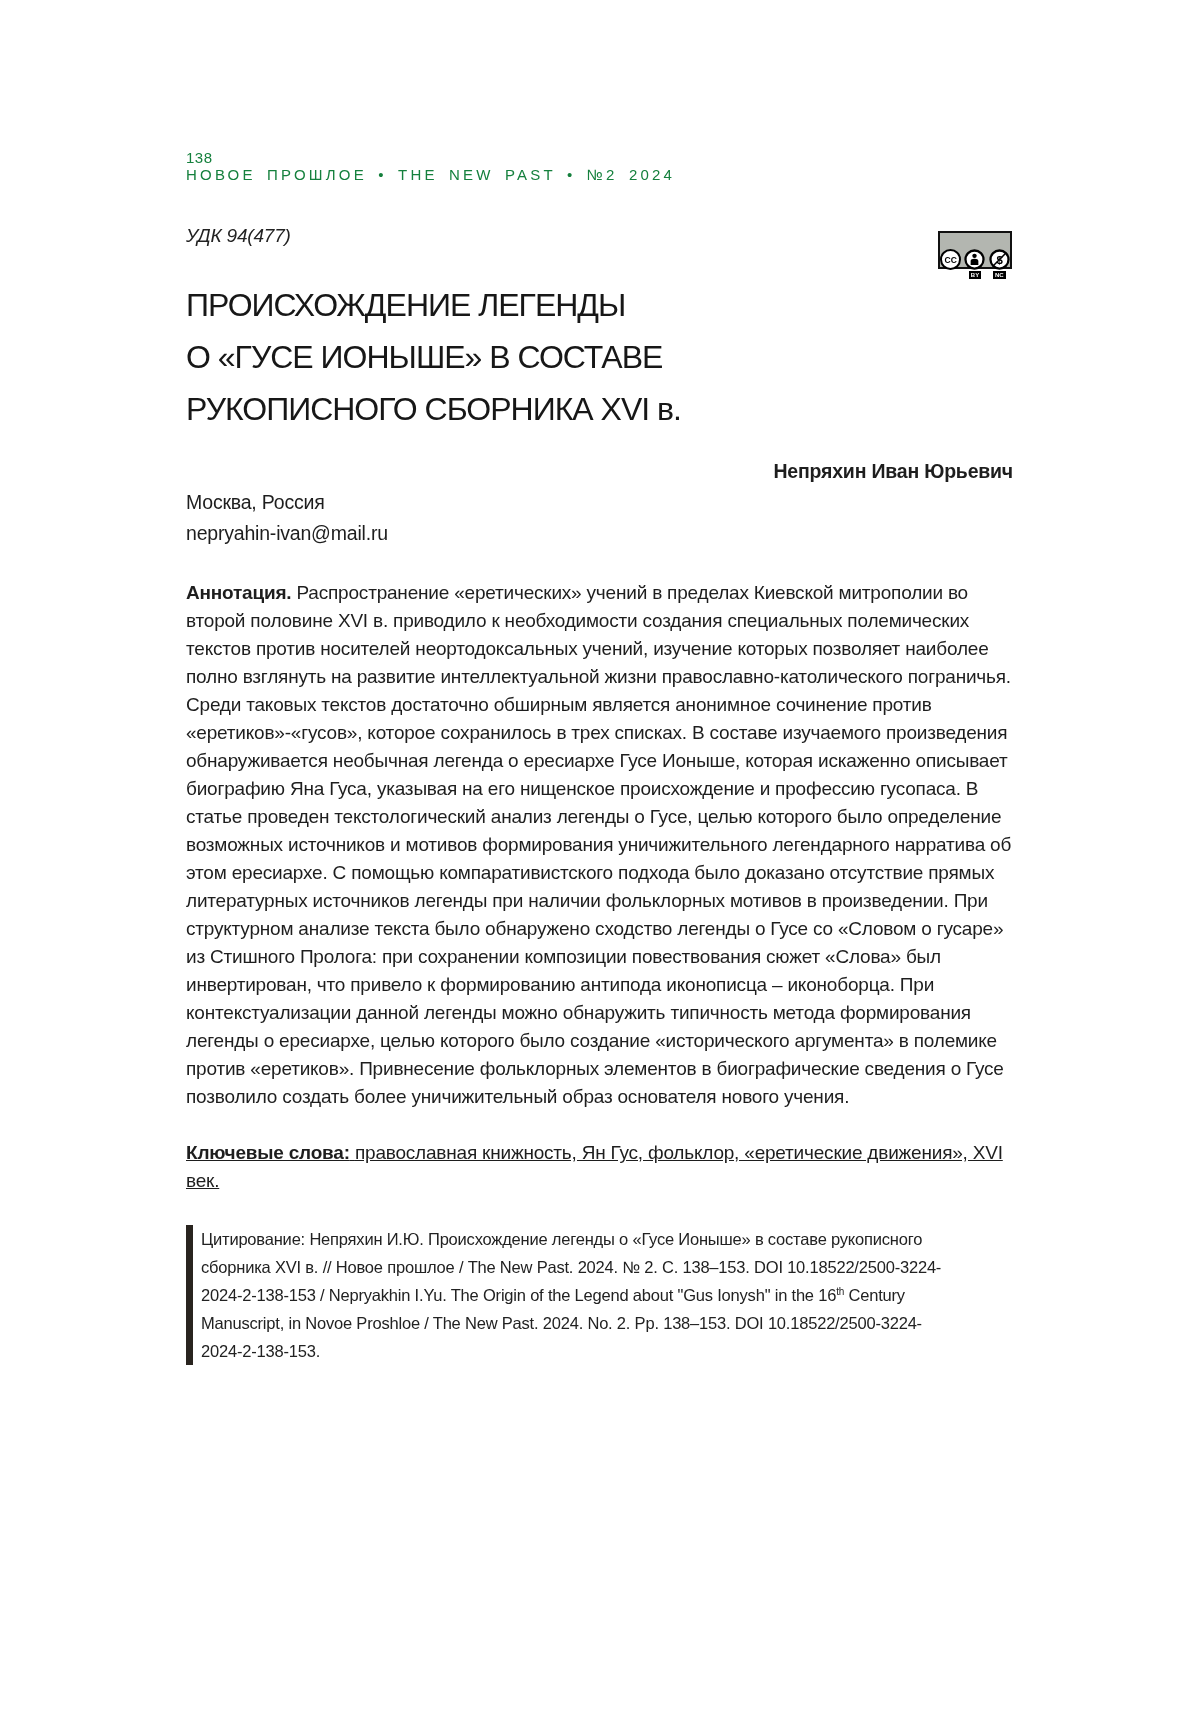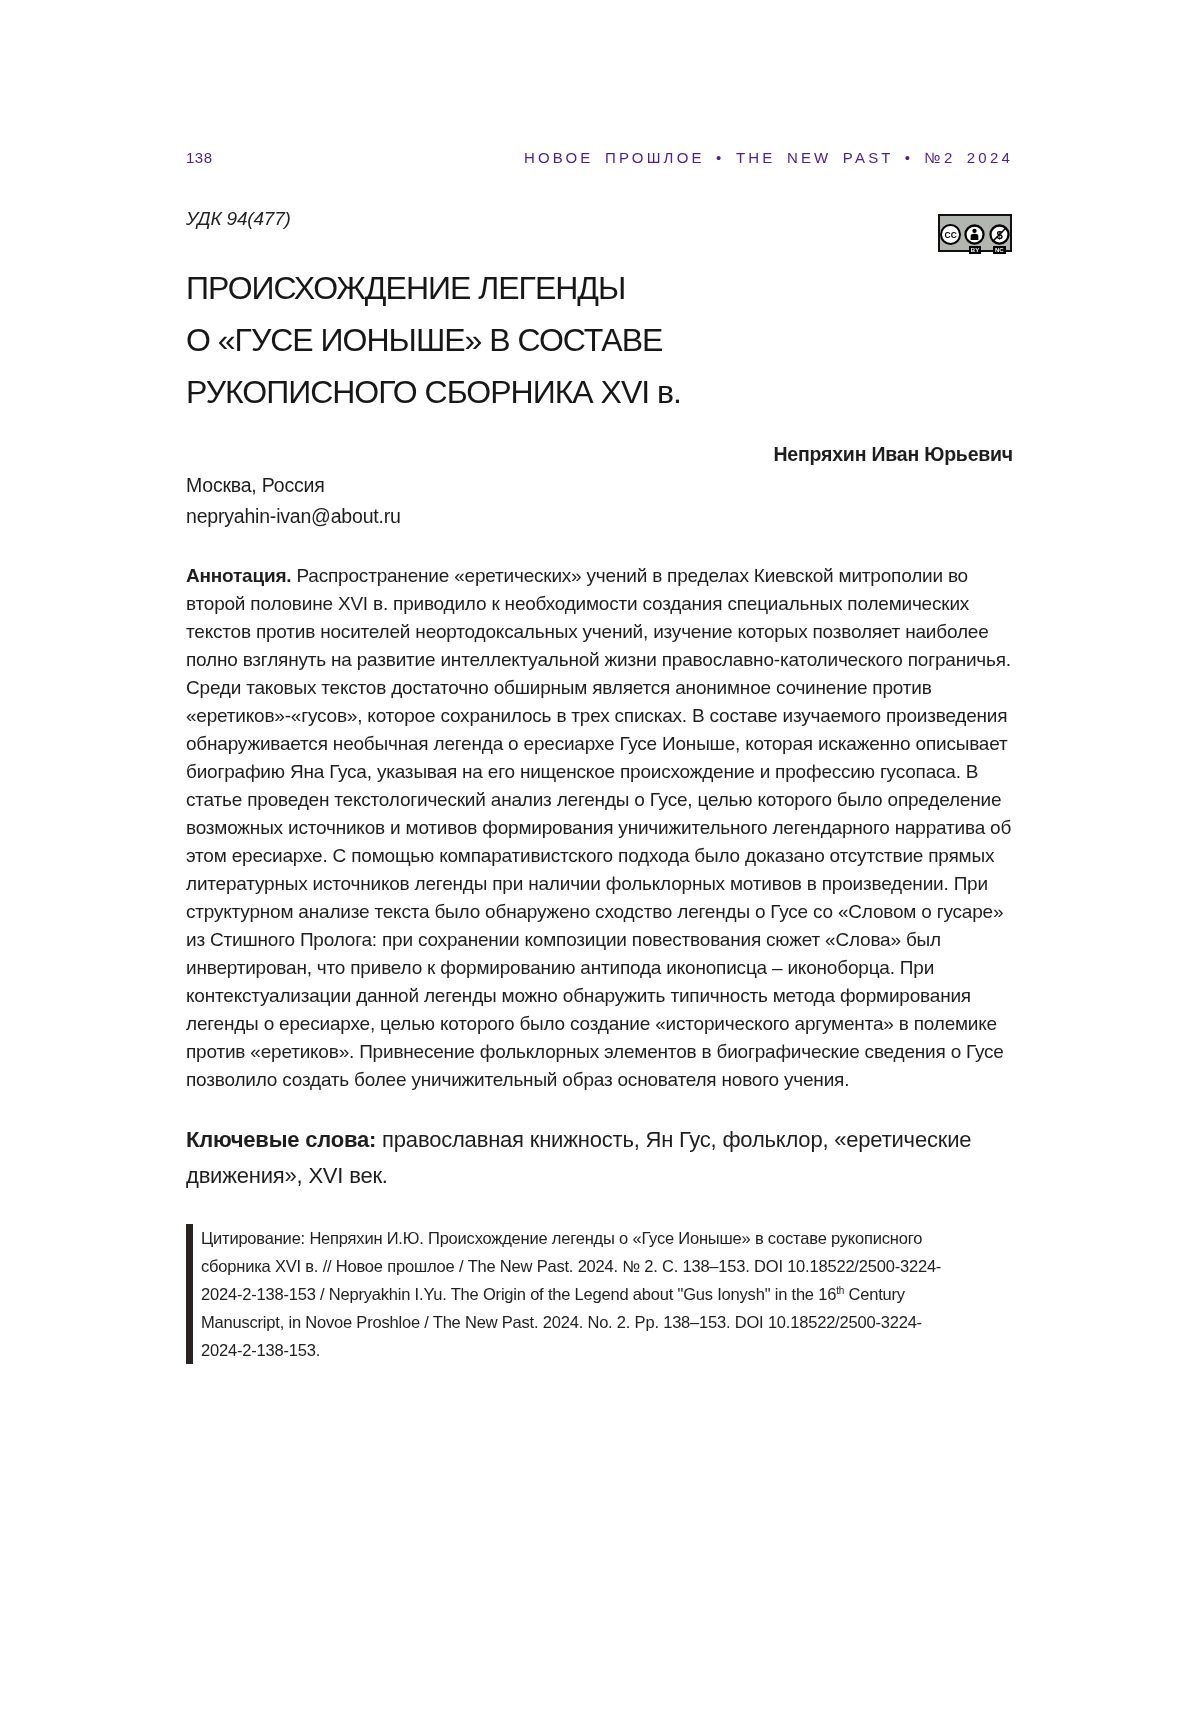--- a/index.html
+++ b/index.html
@@ -9,34 +9,34 @@
     box-sizing:border-box;
     padding:149px 187px 0 186px;
     background:#ffffff;
     font-family:"Liberation Sans", sans-serif;
     color:#1e1e1e;
     letter-spacing:-0.2px;
   }
   
   .header-row{
     display:flex;justify-content:space-between;align-items:baseline;
-    font-size:15px;color:#4c1d95;
+    font-size:15px;color:#15803d;flex-direction:column;
   }
   .page-num{letter-spacing:0.5px;}
   .journal-header{letter-spacing:3.2px;word-spacing:4px;white-space:nowrap;}
   
   .meta-row{position:relative;margin-top:37px;}
   .meta-line{font-style:italic;font-size:19px;line-height:31px;color:#222;}
   
   .cc-badge{
     position:absolute;right:1px;top:11px;
     width:74px;height:38px;box-sizing:border-box;
     background:#b3b6b0;border:2px solid #111;
     display:flex;align-items:flex-start;justify-content:center;gap:3px;
-    padding-top:8px;
+    padding-top:16px;
   }
   .cc-col{display:flex;flex-direction:column;align-items:center;width:22px;}
   .cc-circle{
     width:21px;height:21px;border-radius:50%;
     border:2.5px solid #000;background:#fff;box-sizing:border-box;
     display:flex;align-items:center;justify-content:center;
     font-size:8.5px;font-weight:bold;color:#000;letter-spacing:0;
   }
   .cc-minilabel{
     margin-top:1px;background:#000;color:#fff;
@@ -48,21 +48,21 @@
     margin-top:28px;
     font-size:32px;line-height:52px;font-weight:normal;color:#171717;
     letter-spacing:-1px;white-space:pre-line;
   }
   
   .author-block{margin-top:20px;font-size:19.5px;line-height:31px;color:#1e1e1e;}
   .author-name{font-weight:bold;text-align:right;}
   
   .abstract-para{margin:30px 0 0 0;font-size:19px;line-height:28px;color:#1e1e1e;}
   .run-in-label{font-weight:bold;}
-  .keywords-para{margin:28px 0 0 0;font-size:22px;line-height:36px;color:#1e1e1e;}
+  .keywords-para{margin:28px 0 0 0;font-size:19px;line-height:28px;color:#1e1e1e;text-decoration:underline;}
   
   .citation-block{
     margin-top:30px;margin-left:0;
     border-left:7px solid #29241f;
     padding-left:8px;
     width:745px;box-sizing:content-box;
     font-size:16.5px;line-height:28px;color:#222;
   }
   .citation-text{margin:0;}
   .citation-text sup{font-size:10px;line-height:0;}
@@ -104,21 +104,21 @@
     </div>
   </div>
 
   <h1 class="article-title">ПРОИСХОЖДЕНИЕ ЛЕГЕНДЫ
 О «ГУСЕ ИОНЫШЕ» В СОСТАВЕ
 РУКОПИСНОГО СБОРНИКА XVI в.</h1>
 
   <div class="author-block">
     <div class="author-name">Непряхин Иван Юрьевич</div>
     <div>Москва, Россия</div>
-    <div>nepryahin-ivan@about.ru</div>
+    <div>nepryahin-ivan@mail.ru</div>
   </div>
 
   <p class="abstract-para"><span class="run-in-label">Аннотация.</span> <span>Распространение «еретических» учений в пределах Киевской митрополии во второй половине XVI в. приводило к необходимости создания специальных полемических текстов против носителей неортодоксальных учений, изучение которых позволяет наиболее полно взглянуть на развитие интеллектуальной жизни православно-католического пограничья. Среди таковых текстов достаточно обширным является анонимное сочинение против «еретиков»-«гусов», которое сохранилось в трех списках. В составе изучаемого произведения обнаруживается необычная легенда о ересиархе Гусе Ионыше, которая искаженно описывает биографию Яна Гуса, указывая на его нищенское происхождение и профессию гусопаса. В статье проведен текстологический анализ легенды о Гусе, целью которого было определение возможных источников и мотивов формирования уничижительного легендарного нарратива об этом ересиархе. С помощью компаративистского подхода было доказано отсутствие прямых литературных источников легенды при наличии фольклорных мотивов в произведении. При структурном анализе текста было обнаружено сходство легенды о Гусе со «Словом о гусаре» из Стишного Пролога: при сохранении композиции повествования сюжет «Слова» был инвертирован, что привело к формированию антипода иконописца – иконоборца. При контекстуализации данной легенды можно обнаружить типичность метода формирования легенды о ересиархе, целью которого было создание «исторического аргумента» в полемике против «еретиков». Привнесение фольклорных элементов в биографические сведения о Гусе позволило создать более уничижительный образ основателя нового учения.</span></p>
 
   <p class="keywords-para"><span class="run-in-label">Ключевые слова:</span> <span>православная книжность, Ян Гус, фольклор, «еретические движения», XVI век.</span></p>
 
   <div class="citation-block">
     <p class="citation-text"><span>Цитирование: Непряхин И.Ю. Происхождение легенды о «Гусе Ионыше» в составе рукописного сборника XVI в. // Новое прошлое / The New Past. 2024. № 2. С. 138–153. DOI 10.18522/2500-3224-2024-2-138-153 / Nepryakhin I.Yu. The Origin of the Legend about "Gus Ionysh" in the 16</span><sup>th</sup><span> Century Manuscript, in Novoe Proshloe / The New Past. 2024. No. 2. Pp. 138–153. DOI 10.18522/2500-3224-2024-2-138-153.</span></p>
   </div>
 

